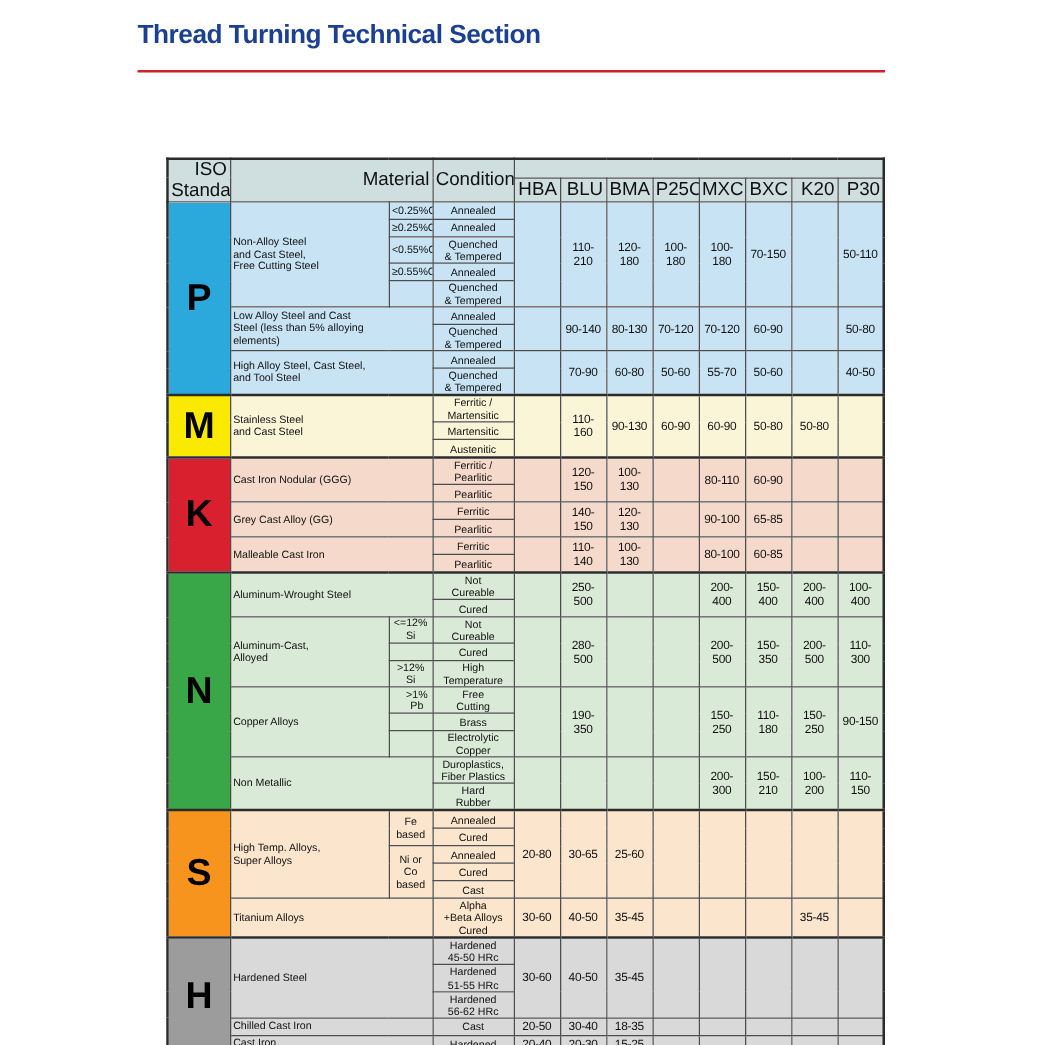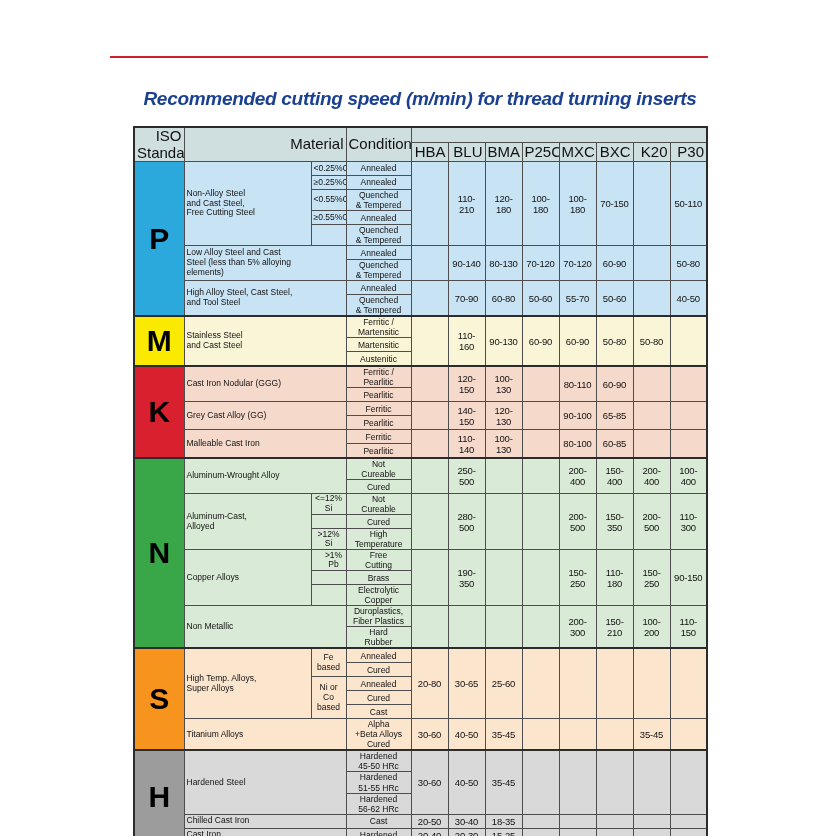--- a/index.html
+++ b/index.html
@@ -37,25 +37,25 @@
   td.sub{font-size:8.5px;text-align:center;white-space:pre-line;line-height:1.15;color:#111;}
   td.cond{font-size:8.5px;text-align:center;white-space:pre-line;line-height:1.18;
           height:13px;color:#111;}
   td.val{font-size:9.5px;text-align:center;color:#111;letter-spacing:-0.2px;}
 </style>
 </head>
 <body>
 
 <div id="page">
 
+  <div id="hdr-title">Thread Turning Technical Section</div>
 
 
   <div id="red-rule"></div>
 
-  <div id="tbl-title">Recommended cutting speed (m/min) for thread turning inserts</div>
 
   <div id="tbl-wrap">
     <table class="speed">
       <colgroup>
         <col style="width:50px">
           <col style="width:127px">
           <col style="width:35px">
           <col style="width:65px">
         <col style="width:37px">
           <col style="width:37px">
@@ -218,21 +218,21 @@
             <td class="val" rowspan="2" style="background: rgb(245, 217, 203);">80-100</td>
             <td class="val" rowspan="2" style="background: rgb(245, 217, 203);">60-85</td>
             <td class="val" rowspan="2" style="background: rgb(245, 217, 203);"></td>
             <td class="val" rowspan="2" style="background: rgb(245, 217, 203);"></td>
           </tr>
           <tr>
             <td class="cond" style="background: rgb(245, 217, 203);">Pearlitic</td>
           </tr>
           <tr class="sec-top">
             <td class="letter" rowspan="10" style="background: rgb(57, 166, 72);">N</td>
-            <td class="mat" rowspan="2" colspan="2" style="background: rgb(217, 234, 214);">Aluminum-Wrought Alloy</td>
+            <td class="mat" rowspan="2" colspan="2" style="background: rgb(217, 234, 214);">Aluminum-Wrought Steel</td>
             <td class="cond" style="background: rgb(217, 234, 214);">Not
 Cureable</td>
             <td class="val" rowspan="2" style="background: rgb(217, 234, 214);"></td>
             <td class="val" rowspan="2" style="background: rgb(217, 234, 214);">250-500</td>
             <td class="val" rowspan="2" style="background: rgb(217, 234, 214);"></td>
             <td class="val" rowspan="2" style="background: rgb(217, 234, 214);"></td>
             <td class="val" rowspan="2" style="background: rgb(217, 234, 214);">200-400</td>
             <td class="val" rowspan="2" style="background: rgb(217, 234, 214);">150-400</td>
             <td class="val" rowspan="2" style="background: rgb(217, 234, 214);">200-400</td>
             <td class="val" rowspan="2" style="background: rgb(217, 234, 214);">100-400</td>

